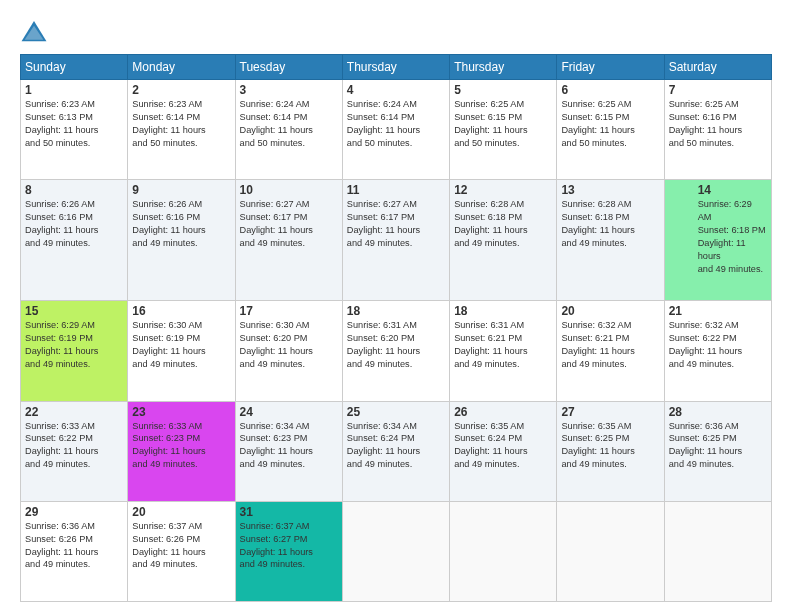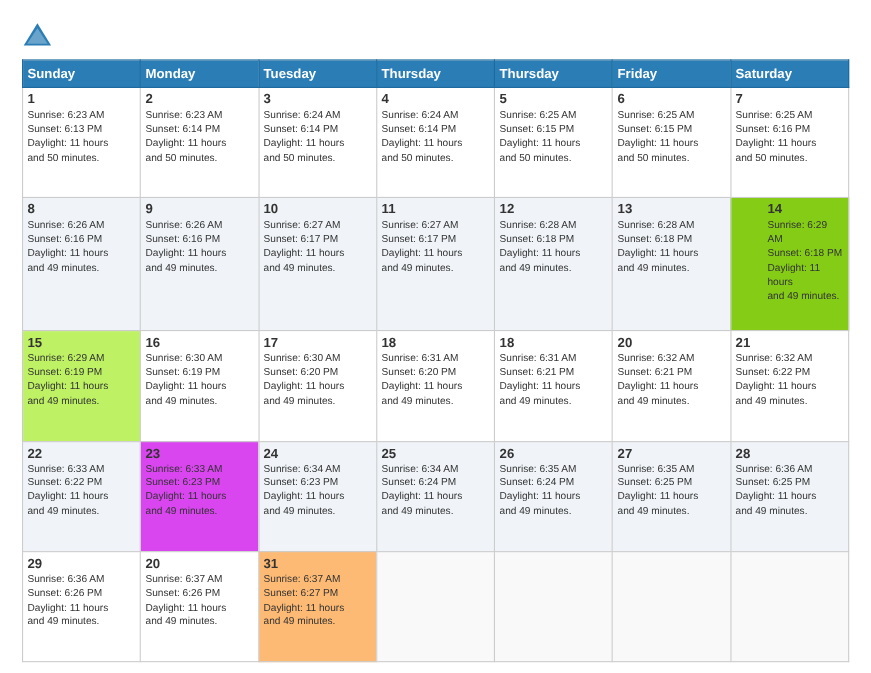--- a/index.html
+++ b/index.html
@@ -65,21 +65,21 @@
       flex: 1;
       border: 1px solid #ccc;
       border-collapse: collapse;
       width: 100%;
       table-layout: fixed;
     }
     .calendar th {
       background: #2a7db5;
       color: #fff;
       font-size: 12px;
-      font-weight: bold;
+      font-weight: normal;
       padding: 5px 4px;
       text-align: left;
       border: 1px solid #1e6a9e;
     }
     .calendar td {
       border: 1px solid #ccc;
       vertical-align: top;
       padding: 3px 4px;
       font-size: 9.5px;
       color: #333;
@@ -224,21 +224,21 @@
 Daylight: 11 hours
 and 49 minutes.</div>
           </td>
           <td style="background: rgb(240, 244, 248);">
             <span class="day-num">13</span>
             <div class="day-info" style="white-space: pre-line;">Sunrise: 6:28 AM
 Sunset: 6:18 PM
 Daylight: 11 hours
 and 49 minutes.</div>
           </td>
-          <td style="background: #84cc16; padding-left: 33px;">
+          <td style="background: #86efac; padding-left: 33px;">
             <span class="day-num">14</span>
             <div class="day-info" style="white-space: pre-line;">Sunrise: 6:29 AM
 Sunset: 6:18 PM
 Daylight: 11 hours
 and 49 minutes.</div>
           </td>
         </tr>
         <tr>
           <td style="background: #bef264;">
             <span class="day-num">15</span>
@@ -349,21 +349,21 @@
 Daylight: 11 hours
 and 49 minutes.</div>
           </td>
           <td style="background: rgb(255, 255, 255);">
             <span class="day-num">20</span>
             <div class="day-info" style="white-space: pre-line;">Sunrise: 6:37 AM
 Sunset: 6:26 PM
 Daylight: 11 hours
 and 49 minutes.</div>
           </td>
-          <td style="background: #fdba74;">
+          <td style="background: #14b8a6;">
             <span class="day-num">31</span>
             <div class="day-info" style="white-space: pre-line;">Sunrise: 6:37 AM
 Sunset: 6:27 PM
 Daylight: 11 hours
 and 49 minutes.</div>
           </td>
           <td class="empty-cell" style="background: rgb(249, 249, 249);"></td>
           <td class="empty-cell" style="background: rgb(249, 249, 249);"></td>
           <td class="empty-cell" style="background: rgb(249, 249, 249);"></td>
           <td class="empty-cell" style="background: rgb(249, 249, 249);"></td>

